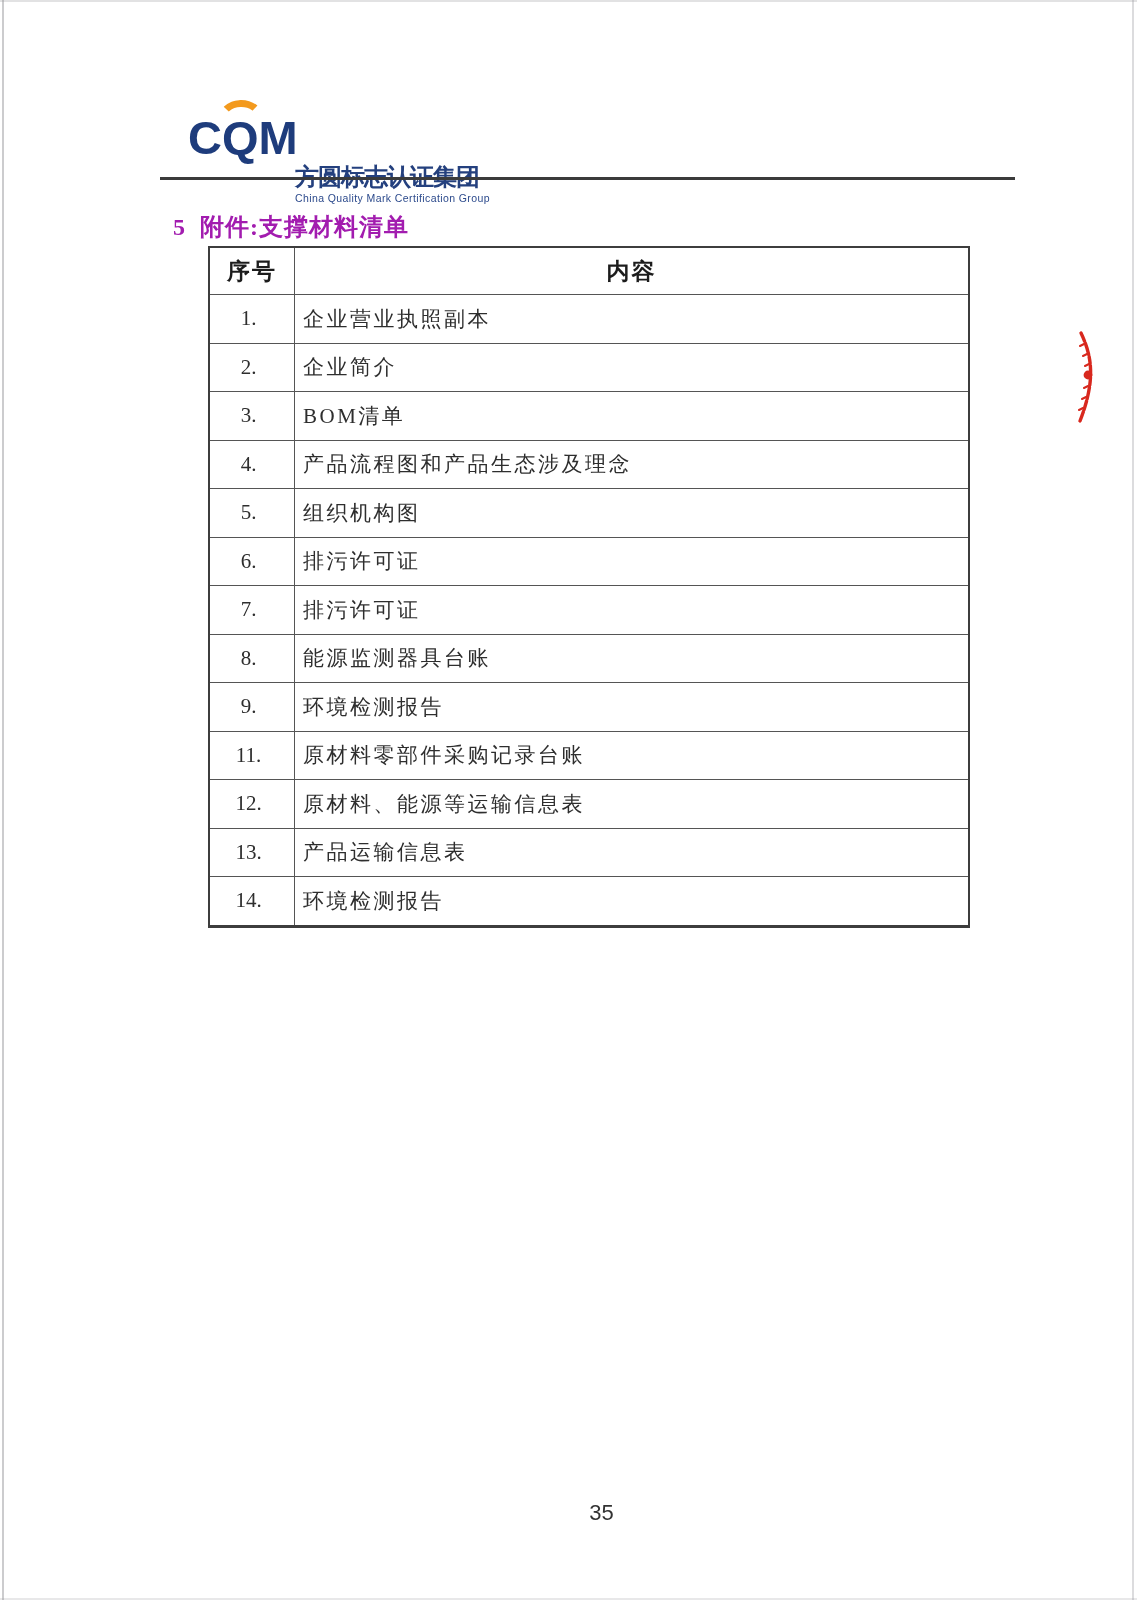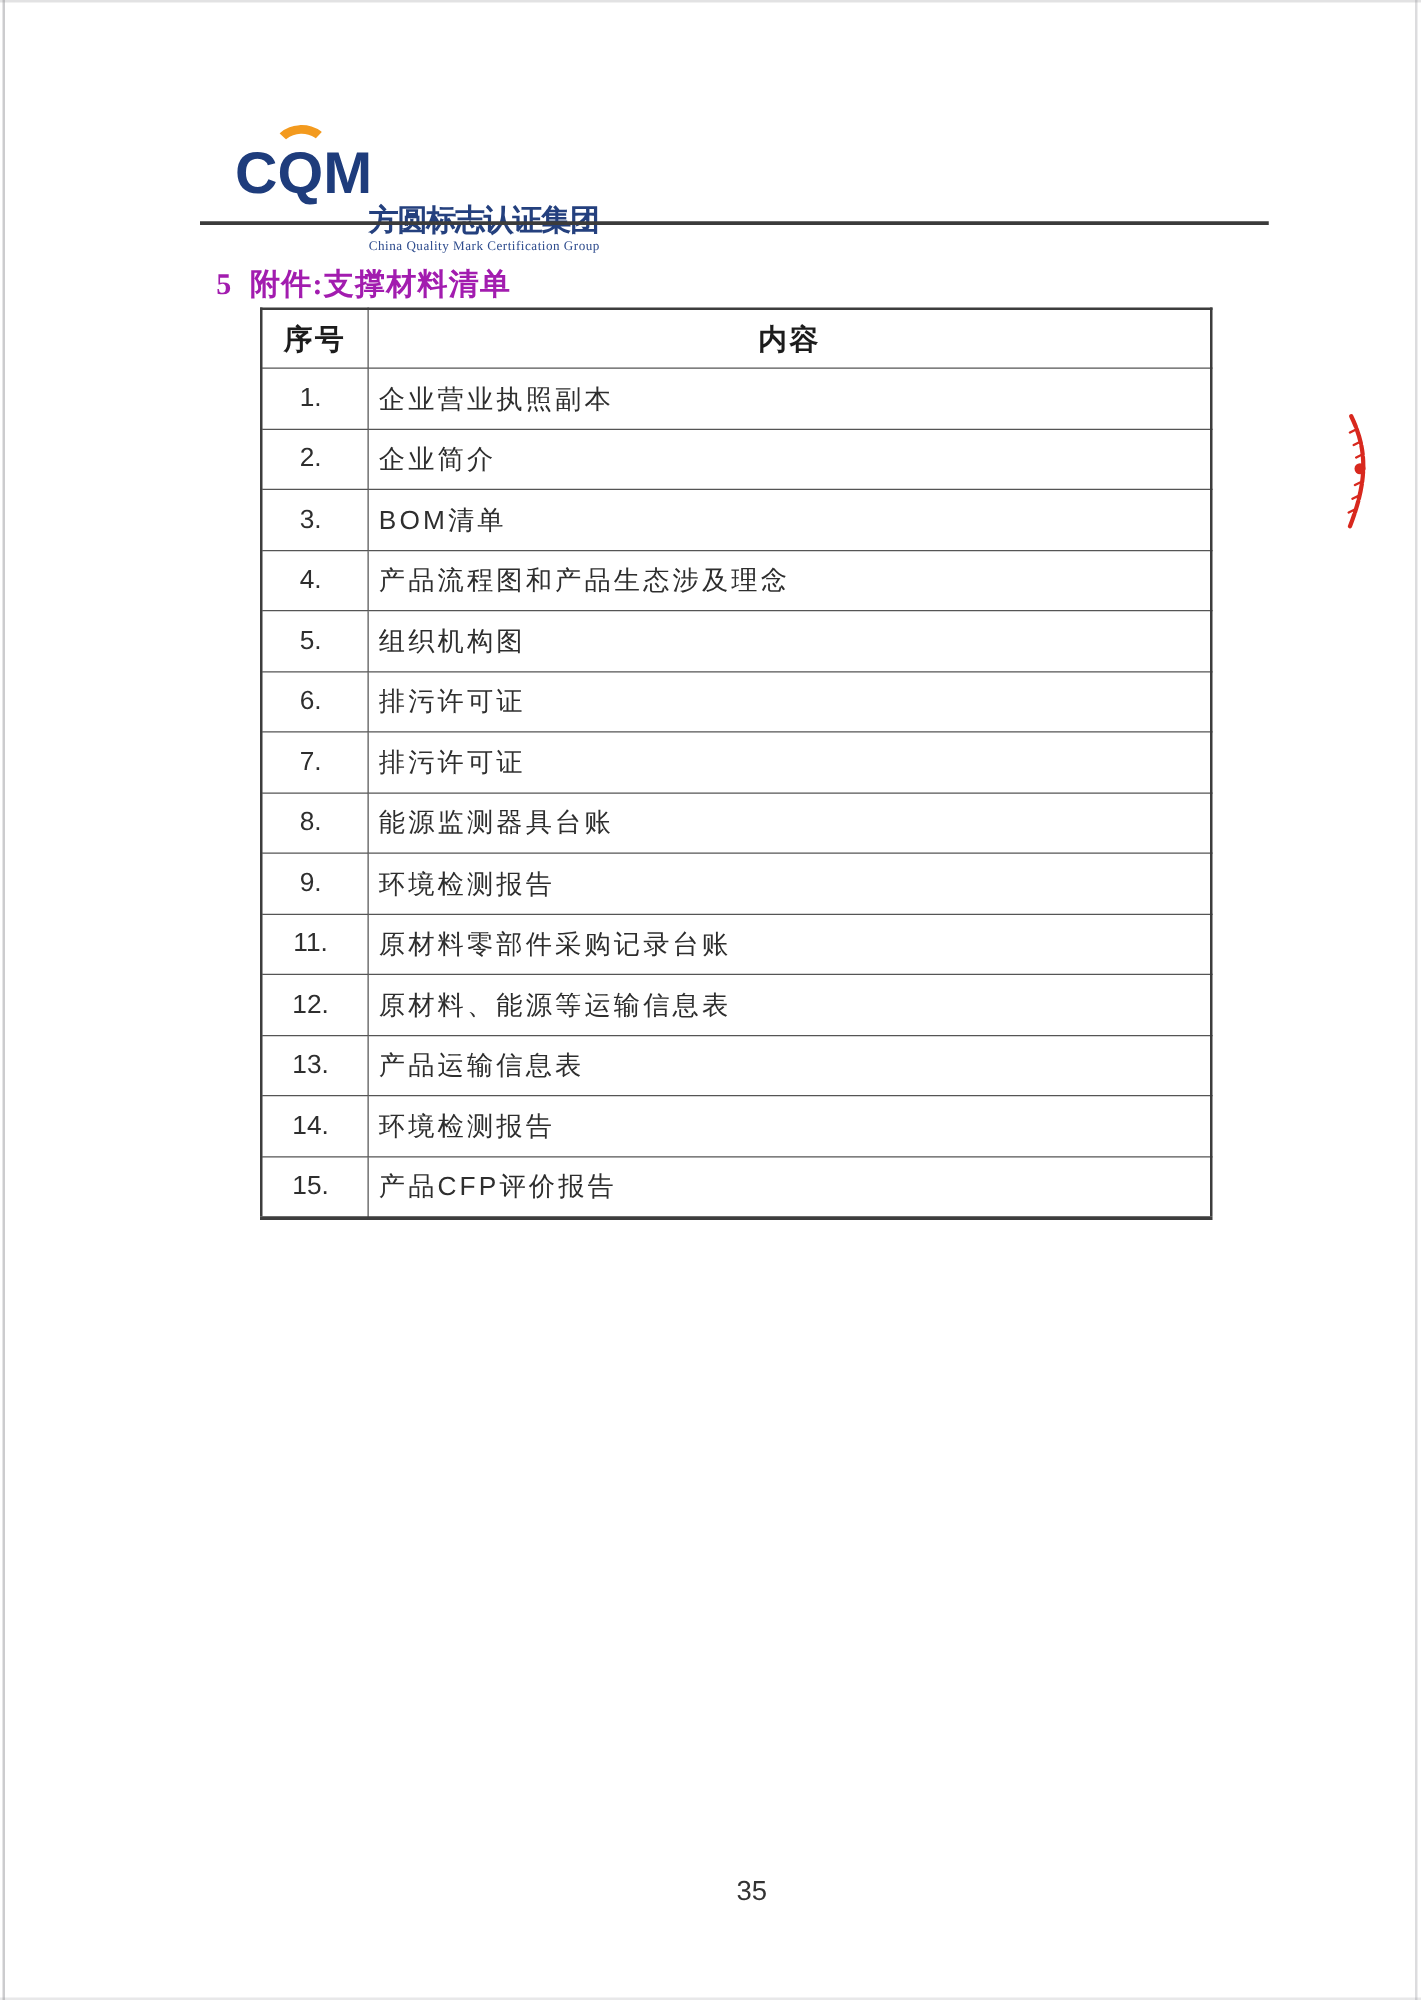--- a/index.html
+++ b/index.html
@@ -31,21 +31,21 @@
     border-radius:50%;
     transform:rotate(-2deg);
   }
   .brand{position:absolute;left:107px;top:24px;white-space:nowrap;margin-top:40px;}
   .brand-cn{
     font-family:"Liberation Sans","DejaVu Sans",sans-serif;
     font-weight:bold;font-size:24px;line-height:1.05;letter-spacing:-1px;
     color:#24407e;
   }
   .brand-en{
-    font-family:Liberation Serif, serif;
+    font-family:Liberation Sans, sans-serif;
     font-size:10.5px;letter-spacing:.4px;color:#2c4a8c;margin-top:3px;
   }
   .header-rule{
     position:absolute;left:160px;top:177px;width:855px;height:3px;
     background:#3b3b3b;
   }
 
   
   .section-title{
     position:absolute;left:157px;top:195px;margin:16px;
@@ -55,21 +55,21 @@
   .section-title .num{margin-right:14px;}
 
   
   table.materials{
     position:absolute;left:208px;top:246px;width:762px;
     border-collapse:collapse;table-layout:fixed;
     border:2px solid #3d3d3d;border-bottom-width:3px;
   }
   table.materials th,table.materials td{
     border:1px solid #555;
-    font-family:Liberation Sans, sans-serif;
+    font-family:Liberation Serif, serif;
   }
   table.materials th{
     height:44px;font-size:23px;font-weight:bold;color:#1c1c1c;
     text-align:center;letter-spacing:2px;
   }
   table.materials td{height:45.5px;font-size:21px;color:#2e2e2e;}
   td.col-no{width:82px;text-align:center;padding-right:8px;letter-spacing:0;}
   td.col-content{padding-left:8px;letter-spacing:2.5px;}
   th.h-no{width:82px;}
 
@@ -159,24 +159,20 @@
         <td class="col-content">原材料、能源等运输信息表</td>
       </tr>
       <tr>
         <td class="col-no">13.</td>
         <td class="col-content">产品运输信息表</td>
       </tr>
       <tr>
         <td class="col-no">14.</td>
         <td class="col-content">环境检测报告</td>
       </tr>
-      <tr>
-        <td class="col-no">15.</td>
-        <td class="col-content">产品CFP评价报告</td>
-      </tr>
     </tbody>
 </table>
 
 <svg class="red-mark" width="50" height="112" viewBox="0 0 50 112">
   <path d="M 23,13 C 35,38 37,62 22,101" fill="none" stroke="#d8281e" stroke-width="3.4" stroke-linecap="round" stroke-dasharray="9 2 12 2 7 2 10 2 8 2 12 2"></path>
   <circle cx="30" cy="55" r="4.4" fill="#d8281e"></circle>
   <path d="M26,24 l-4,2 M29,34 l-4,2 M31,44 l-4,2 M30,66 l-4,2 M28,77 l-4,2 M25,88 l-4,2" stroke="#d8281e" stroke-width="2" stroke-linecap="round" fill="none"></path>
 </svg>
 
 <div class="page-number">35</div>

